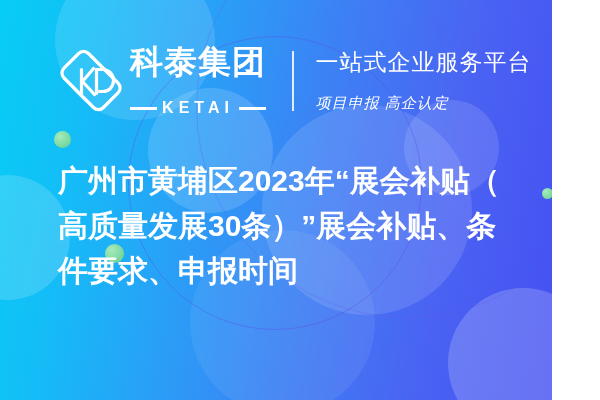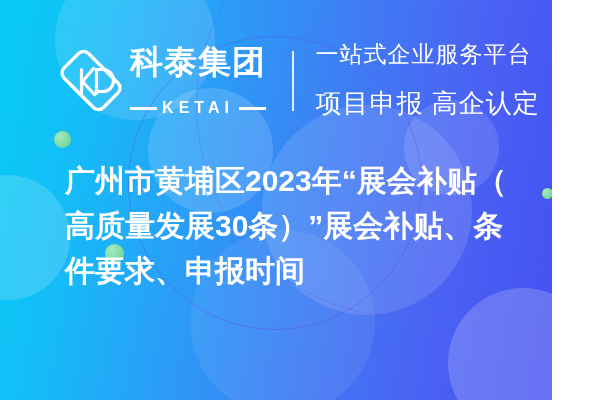--- a/index.html
+++ b/index.html
@@ -163,39 +163,39 @@
   }
   .tagline-main {
     color: #ffffff;
     font-size: 23px;
     letter-spacing: 1px;
     line-height: 1.18;
     white-space: nowrap;
   }
   .tagline-sub {
     color: #ffffff;
-    font-size: 26px;
+    font-size: 15px;
     letter-spacing: 1px;
     line-height: 1.35;
     margin-top: 17px;
     white-space: nowrap;
+    font-style: italic;
   }
 
   
   .title {
     position: absolute;
     left: 58px;
     top: 158px;
     width: 500px;
     color: #ffffff;
     font-size: 30px;
     font-weight: 700;
     line-height: 45px;
     letter-spacing: 0px;
-    margin-left: 7px;
   }
 </style>
 </head>
 <body>
 
 <div class="banner">
 
   <div class="bg-layer">
     <div class="blob blob-a"></div>
     <div class="blob blob-b"></div>

